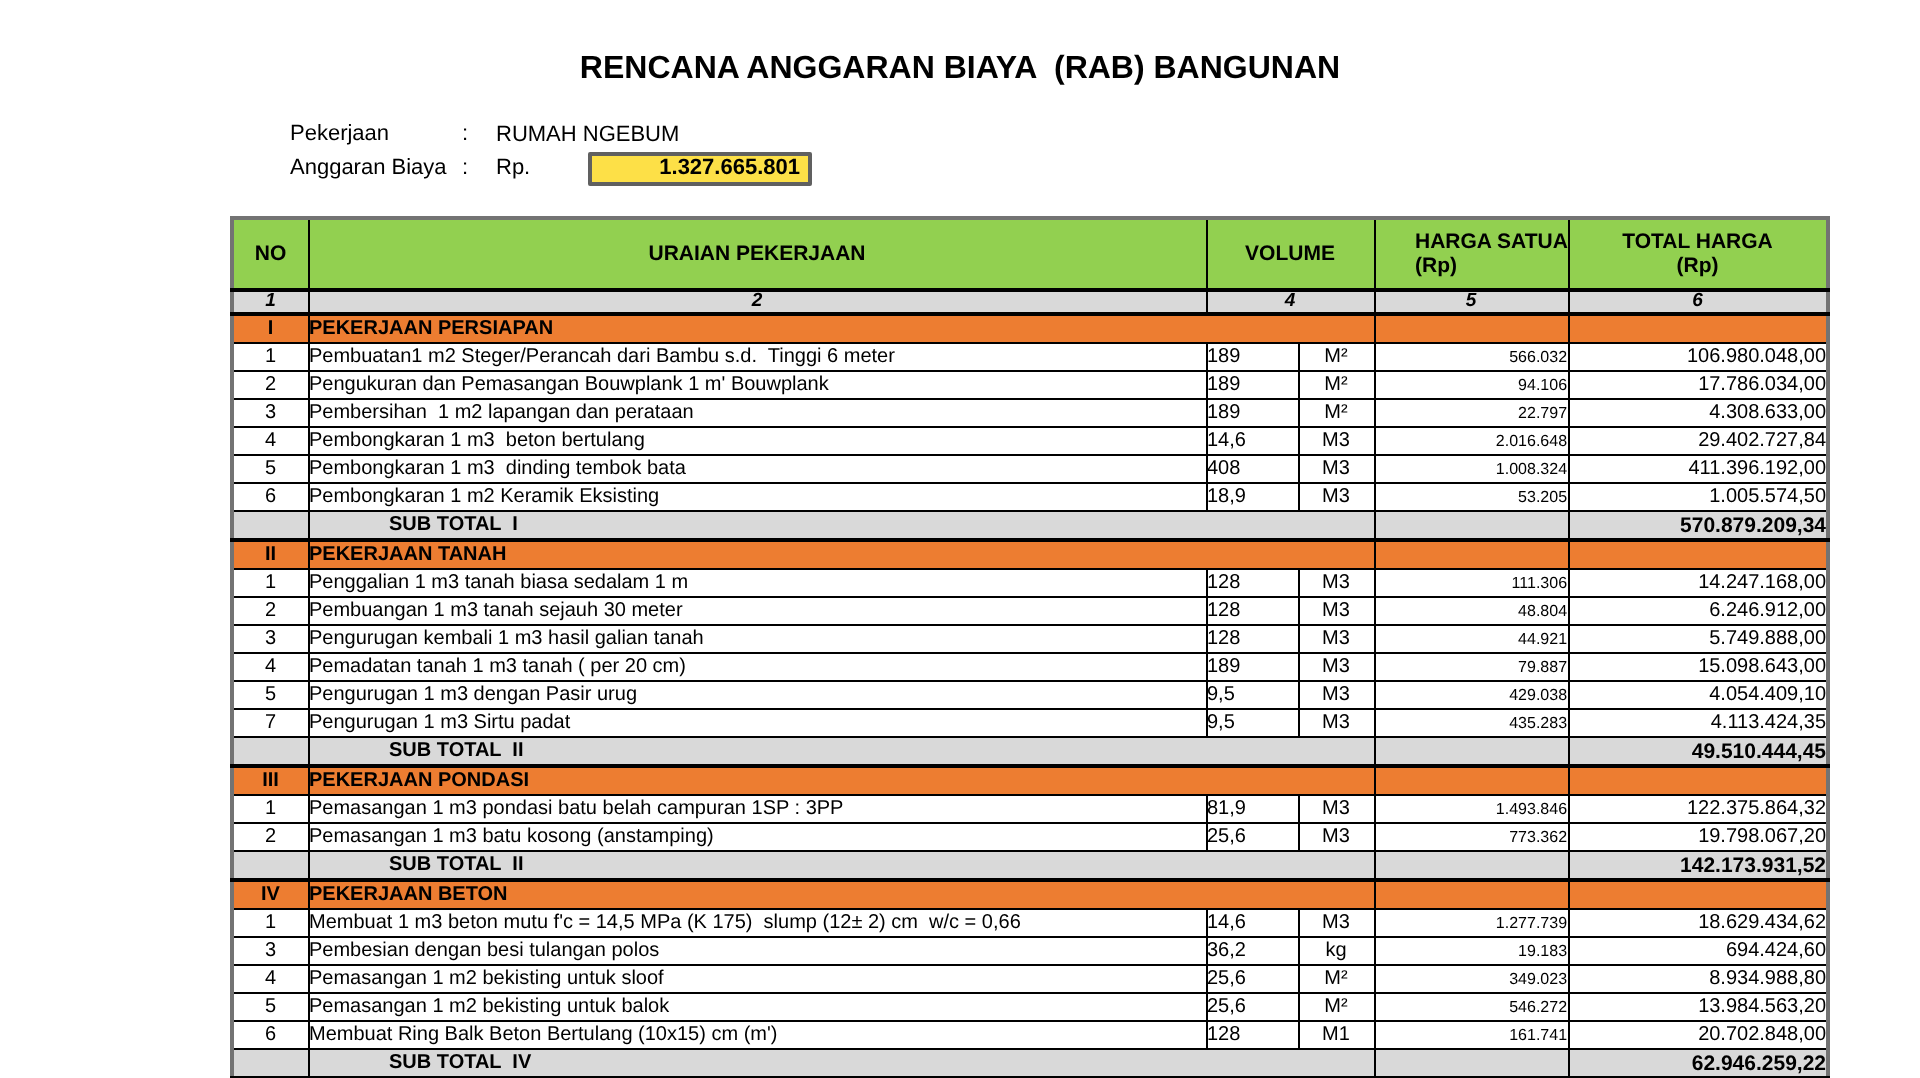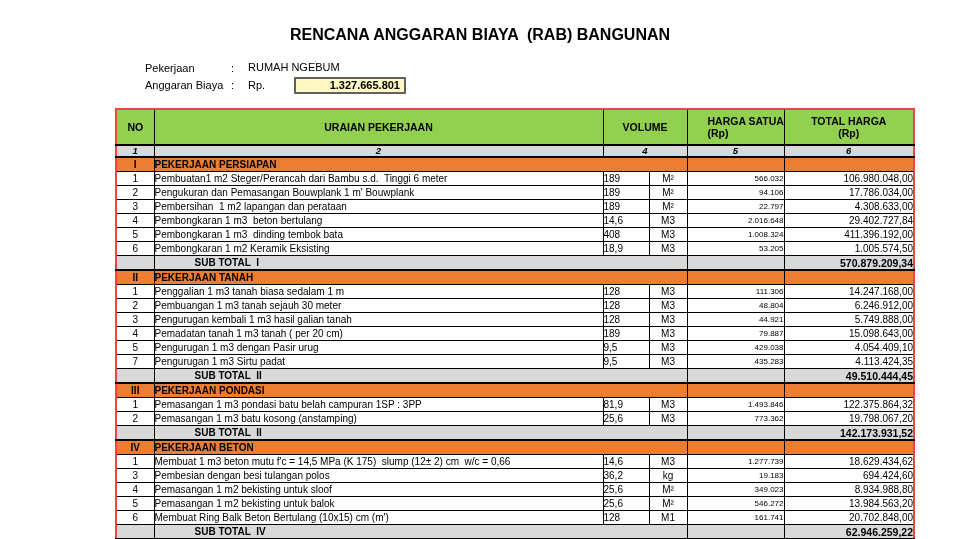--- a/index.html
+++ b/index.html
@@ -12,28 +12,28 @@
     position:absolute; left:81px; top:26px; width:798px;
     text-align:center; font-size:16px; font-weight:bold; white-space:pre;
   }
   .meta { position:absolute; left:145px; top:59px; font-size:11px; }
   .meta-line { height:17px; line-height:17px; white-space:nowrap; }
   .m-label { display:inline-block; width:86px; vertical-align:middle; }
   .m-colon { display:inline-block; width:17px; vertical-align:middle; }
   .m-rp { display:inline-block; width:46px; font-weight:normal; vertical-align:middle; }
   .m-box {
     display:inline-block; width:100px; height:13px; line-height:13px;
-    background:#fef9c3; border:2px solid #606060; border-radius:1px;
+    background:#fde047; border:2px solid #606060; border-radius:1px;
     text-align:right; padding:0 4px; font-weight:bold; font-size:11px;
     vertical-align:middle;
   }
   table.rab {
     position:absolute; left:115px; top:108px; width:798px;
     border-collapse:collapse; table-layout:fixed;
-    border:2px solid #ef4444;
+    border:2px solid #737373;
   }
   .rab td, .rab th {
     border:1px solid #000; padding:0; overflow:hidden;
     white-space:pre; font-weight:normal; vertical-align:middle;
   }
   tr.hdr th {
     background:#92d050; height:34px; font-size:10.5px; font-weight:bold;
     text-align:center; line-height:12px; border-bottom-width:2px;
   }
   tr.hdr th.h-harga { text-align:left; padding-left:20px; }

